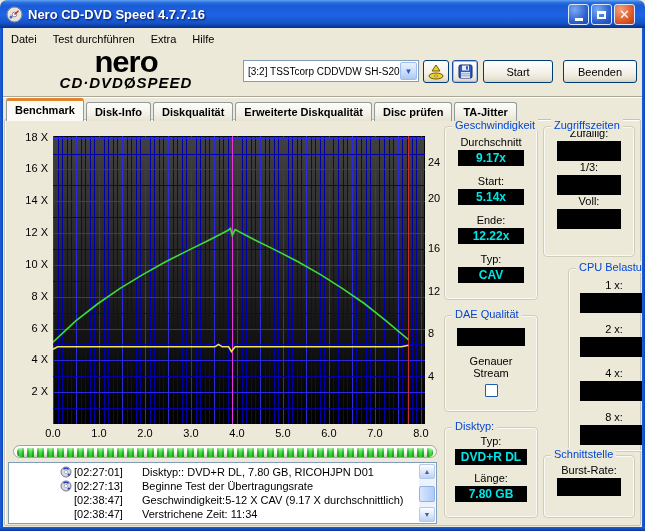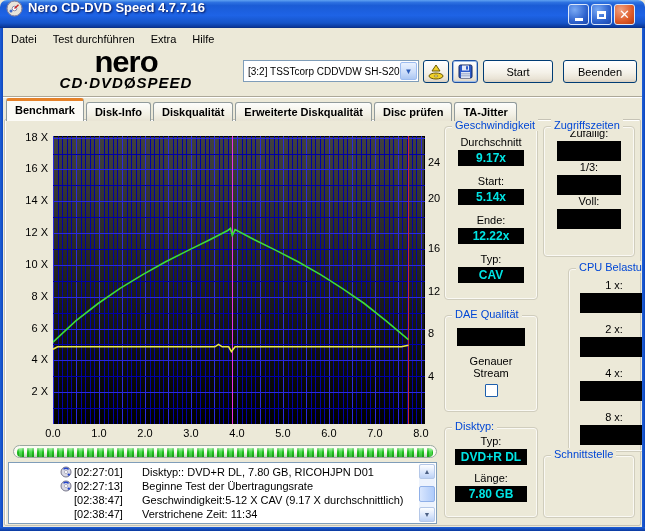--- a/index.html
+++ b/index.html
@@ -8,21 +8,21 @@
     font-family:"Liberation Sans","DejaVu Sans",sans-serif;font-size:11px;color:#000;
     background:#ECE9D8;}
   
   .frame-left,.frame-right,.frame-bottom{position:absolute;background:linear-gradient(90deg,#1E5FD8,#0E47BE);z-index:50;}
   .frame-left{left:0;top:28px;width:3px;bottom:0;}
   .frame-right{right:0;top:28px;width:3px;bottom:0;}
   .frame-bottom{left:0;bottom:0;height:4px;right:0;background:linear-gradient(180deg,#1E5FD8,#0B3A9E);}
   
   .titlebar{position:absolute;left:0;top:0;width:645px;height:28px;border-radius:7px 7px 0 0;
     background:linear-gradient(180deg,#5FA2F2 0%,#2D71E0 9%,#1A5CD6 20%,#1E63E6 55%,#1554C8 82%,#0B3A9E 95%,#092E80 100%);
-    display:flex;}
+    display:flex;align-items:center;}
   .app-icon{width:17px;height:17px;margin-left:6px;flex:0 0 auto;}
   .titletext{color:#fff;font-weight:bold;font-size:13px;margin-left:5px;text-shadow:1px 1px 2px rgba(0,10,70,.9);}
   .winbtn{position:absolute;top:4px;width:21px;height:21px;border-radius:3px;border:1px solid #DCE8FA;
     color:#fff;display:flex;align-items:center;justify-content:center;font-weight:bold;}
   .winbtn.min{left:568px;background:radial-gradient(circle at 30% 25%,#7AAAF4,#2E63CE 60%,#1A47AE);}
   .winbtn.max{left:591px;background:radial-gradient(circle at 30% 25%,#7AAAF4,#2E63CE 60%,#1A47AE);}
   .winbtn.close{left:614px;background:radial-gradient(circle at 30% 25%,#F0A080,#DD5A28 60%,#B83A10);font-size:13px;}
   .glyph-min{display:block;width:8px;height:3px;background:#fff;margin-top:9px;}
   .glyph-max{display:block;width:9px;height:8px;border:2px solid #fff;border-top-width:3px;}
   
@@ -384,20 +384,24 @@
         <div class="flabel">2 x:</div>
         <div class="fval"></div>
         <div class="flabel">4 x:</div>
         <div class="fval"></div>
         <div class="flabel">8 x:</div>
         <div class="fval"></div>
       </div>
   </div>
   <div class="grp" id="grp-iface">
     <span class="gtitle">Schnittstelle</span>
+    <div class="inner">
+        <div class="flabel">Burst-Rate:</div>
+        <div class="fval"></div>
+      </div>
   </div>
 
   <div class="progress">
     <div class="fill" id="progfill" style="width: calc(100% - 6px);"></div>
   </div>
 
   <div class="logbox">
     <div class="logrows" id="logrows">
         <div class="logrow">
           <span class="icn"><svg width="12" height="12" viewBox="0 0 12 12">

